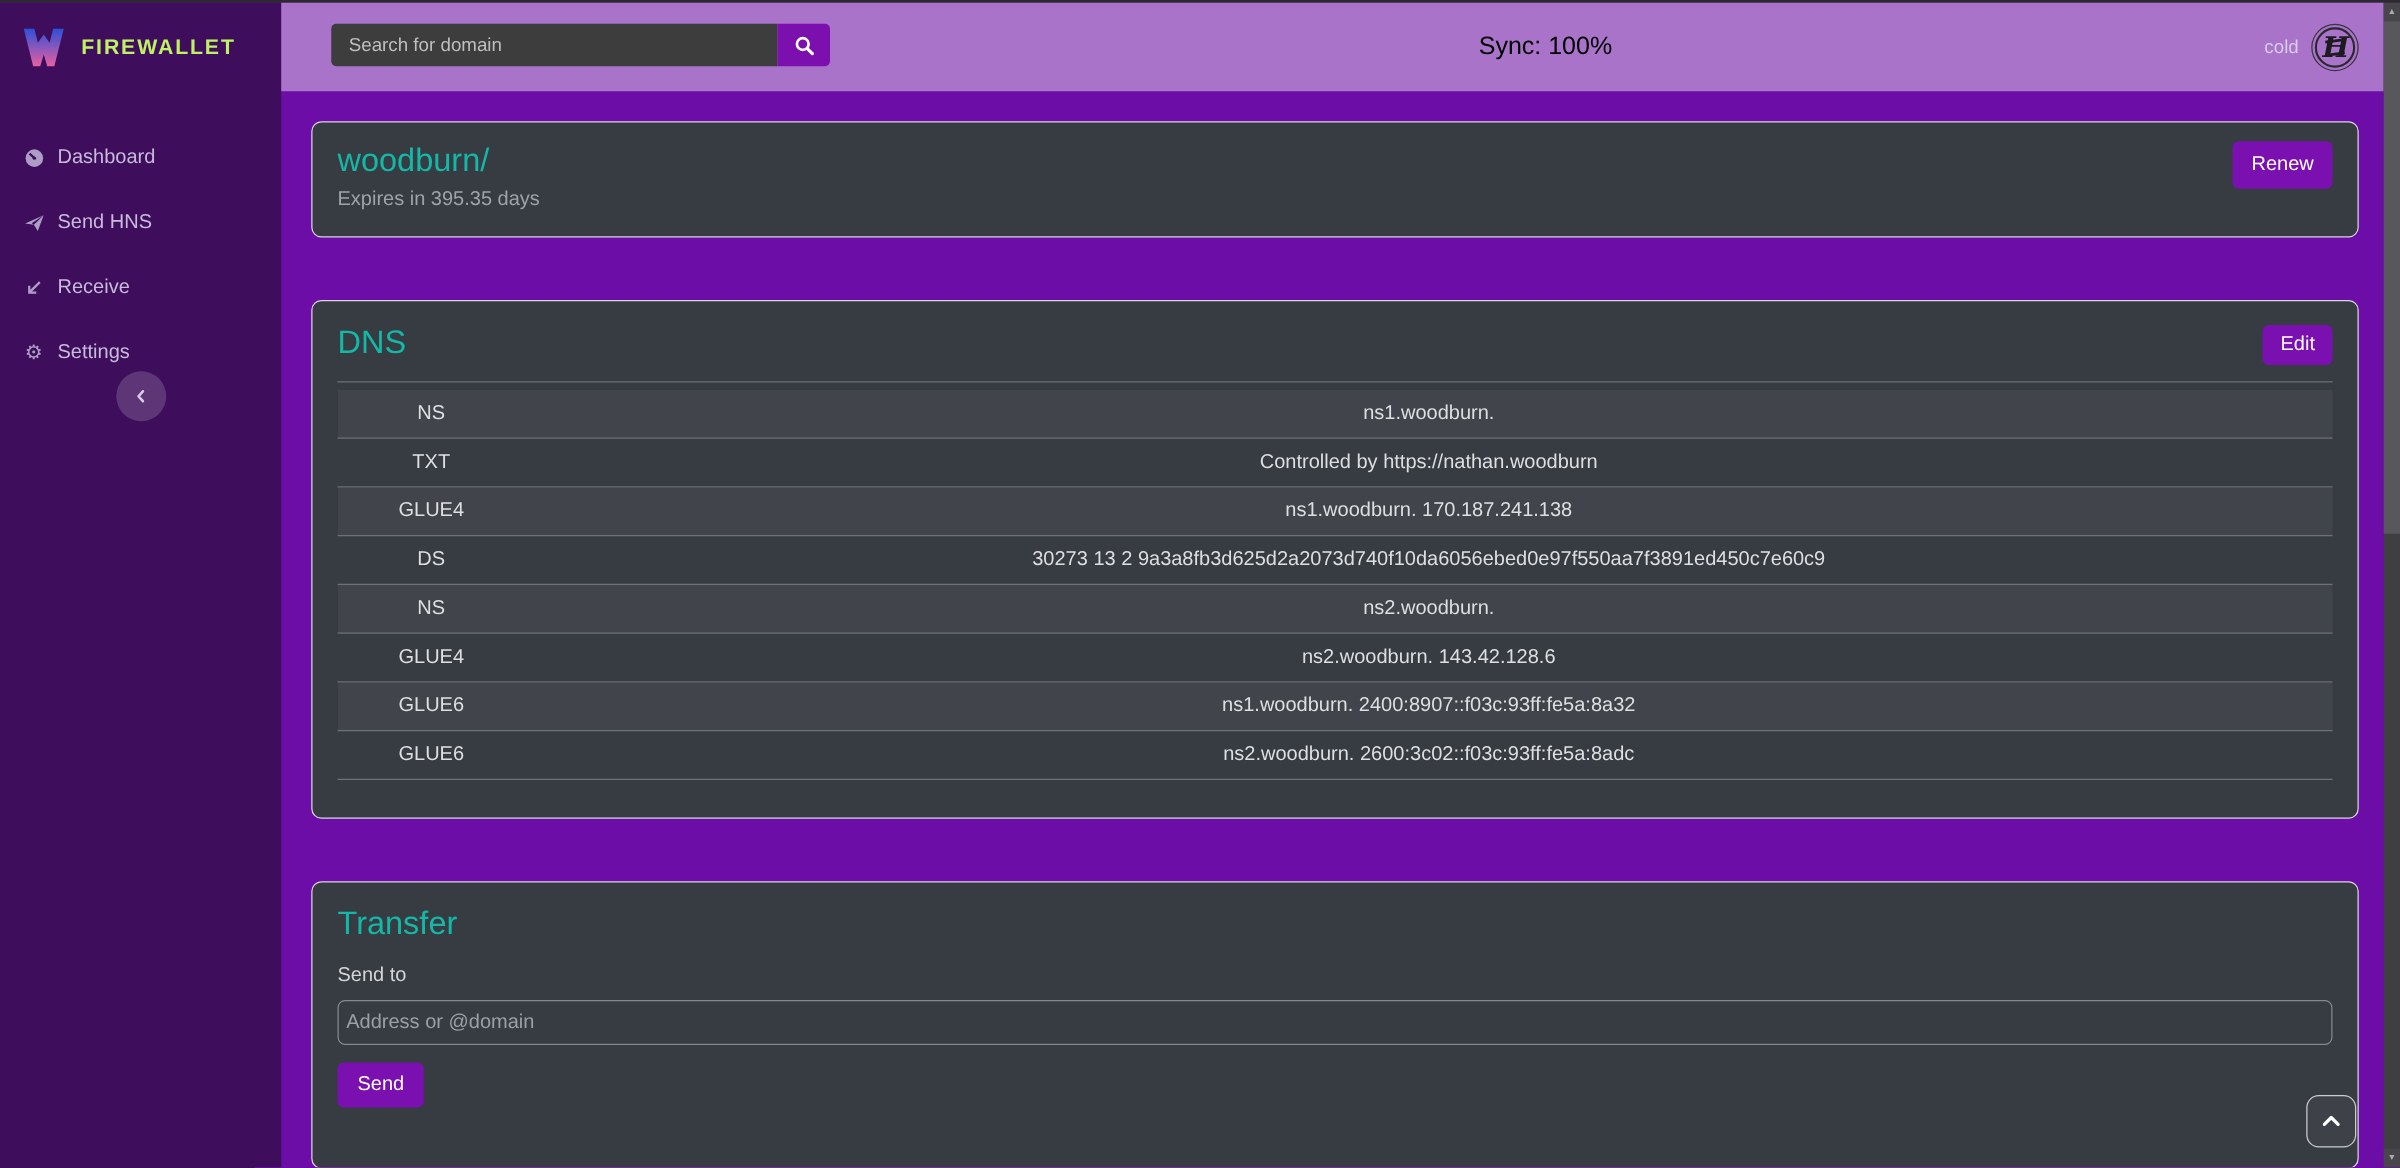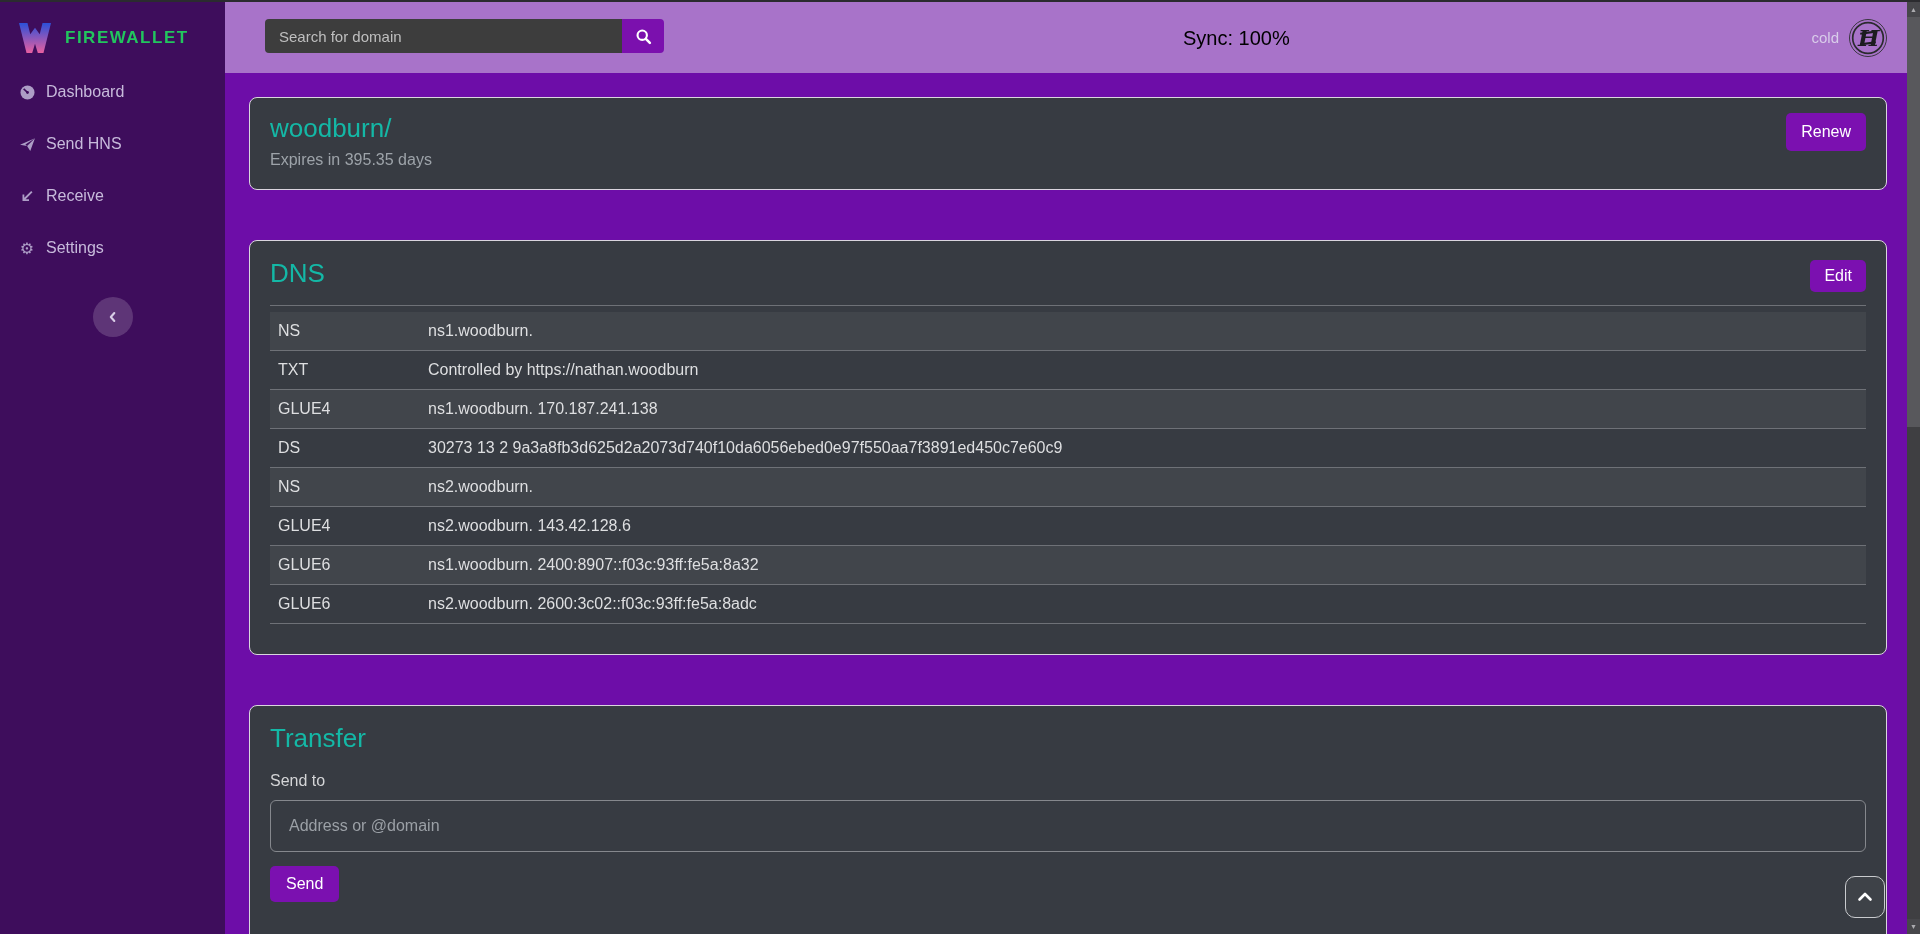--- a/index.html
+++ b/index.html
@@ -7,23 +7,23 @@
   body {
     font-family:"Liberation Sans", sans-serif;
     background:#6D0DA8;
     position:relative;
   }
   .top-edge { position:absolute; top:0; left:0; right:0; height:2px; background:#2B2B2F; z-index:60; }
 
   
   .sidebar { position:absolute; left:0; top:2px; bottom:0; width:225px; background:#3E0D5C; z-index:10; }
   .brand { height:71px; display:flex; align-items:center; padding-left:16px; gap:11px; }
-  .brand-text { color:#22c55e; font-weight:bold; font-size:17px; letter-spacing:1.5px; }
+  .brand-text { color:#bef264; font-weight:bold; font-size:17px; letter-spacing:1.5px; }
   .nav { padding-top:10px; }
-  .nav-item { height:52px; display:flex; align-items:flex-start; gap:10px; padding-left:18px; color:#C7BADB; font-size:16px; cursor:pointer; }
+  .nav-item { height:52px; display:flex; align-items:flex-end; gap:10px; padding-left:18px; color:#C7BADB; font-size:16px; cursor:pointer; }
   .nav-item .ic { width:18px; height:18px; display:flex; align-items:center; justify-content:center; color:#AD9DC6; font-size:16px; }
   .collapse-btn { width:40px; height:40px; border-radius:50%; background:rgba(255,255,255,0.17); margin:6px auto 0; display:flex; align-items:center; justify-content:center; cursor:pointer; }
 
   
   .topbar { position:absolute; left:225px; top:2px; right:13px; height:71px; background:#A873C9; z-index:10; }
   .search-group { position:absolute; left:40px; top:17px; height:50px; display:flex; }
   .search-input { width:357px; height:34px; background:#3D3D3D; border:none; outline:none; color:#DDDDDD; padding:0 14px; font-size:15px; font-family:"Liberation Sans",sans-serif; border-radius:4px 0 0 4px; }
   .search-input::placeholder { color:#BFBFBF; }
   .search-btn { width:42px; height:34px; background:#7B10AE; border:none; border-radius:0 4px 4px 0; cursor:pointer; display:flex; align-items:center; justify-content:center; }
   .sync { position:absolute; left:958px; top:50%; transform:translateY(-50%); color:#000000; font-size:20px; }
@@ -38,29 +38,29 @@
 
   .domain-card { padding:15px 20px 18px; height:93px; }
   .domain-card .card-title { margin-bottom:7px; }
   .expiry { font-size:16px; color:#9DA3A9; }
   .btn-purple { background:#7B10B0; color:#FFFFFF; border:none; border-radius:5px; font-size:16px; font-family:"Liberation Sans",sans-serif; cursor:pointer; }
   .renew-btn { position:absolute; top:15px; right:20px; padding:10px 15px; }
 
   .dns-card { padding:0 20px 30px; }
   .dns-header { display:flex; justify-content:space-between; align-items:flex-start; padding:17px 0 13px; border-bottom:1px solid #6E7177; }
   .edit-btn { padding:7px 14px; margin-top:2px; }
-  .dns-table { width:100%; border-collapse:collapse; margin-top:6px; font-size:16px; color:#DEDFE1; table-layout:fixed; }
+  .dns-table { width:100%; border-collapse:collapse; margin-top:6px; font-size:16px; color:#DEDFE1; table-layout:fixed;text-align:center; }
   .dns-table td { padding:10px 8px; border-bottom:1px solid #6E7177; overflow:hidden; white-space:nowrap; }
   .dns-table td.dns-type { width:150px; }
   .dns-table tr:nth-child(odd) { background:rgba(255,255,255,0.05); }
 
   .transfer-card { padding:17px 20px 40px; margin-bottom:0; min-height:230px; }
   .transfer-card .card-title { margin-bottom:18px; }
   .form-label { display:block; font-size:16px; color:#D4D5D7; margin-bottom:10px; }
-  .address-input { width:100%; height:52px; background:transparent; border:1px solid #85888D; border-radius:6px; color:#DDDDDD; padding:0 18px; font-size:16px; font-family:"Liberation Sans",sans-serif; outline:none; }
+  .address-input { width:100%; height:36px; background:transparent; border:1px solid #85888D; border-radius:6px; color:#DDDDDD; padding:0 6px; font-size:16px; font-family:"Liberation Sans",sans-serif; outline:none; }
   .address-input::placeholder { color:#9BA0A6; }
   .send-btn { margin-top:14px; padding:9px 16px; }
 
   
   .scrollbar { position:absolute; right:0; top:2px; bottom:0; width:13px; background:#3F3F42; z-index:55; }
   .sb-btn { position:absolute; left:0; width:13px; height:15px; display:flex; align-items:center; justify-content:center; color:#ABABAF; font-size:7px; cursor:pointer; background:#47474B; }
   .sb-up { top:0; }
   .sb-down { bottom:0; }
   .sb-thumb { position:absolute; top:15px; left:0; width:13px; height:410px; background:#58585C; cursor:pointer; }
 

